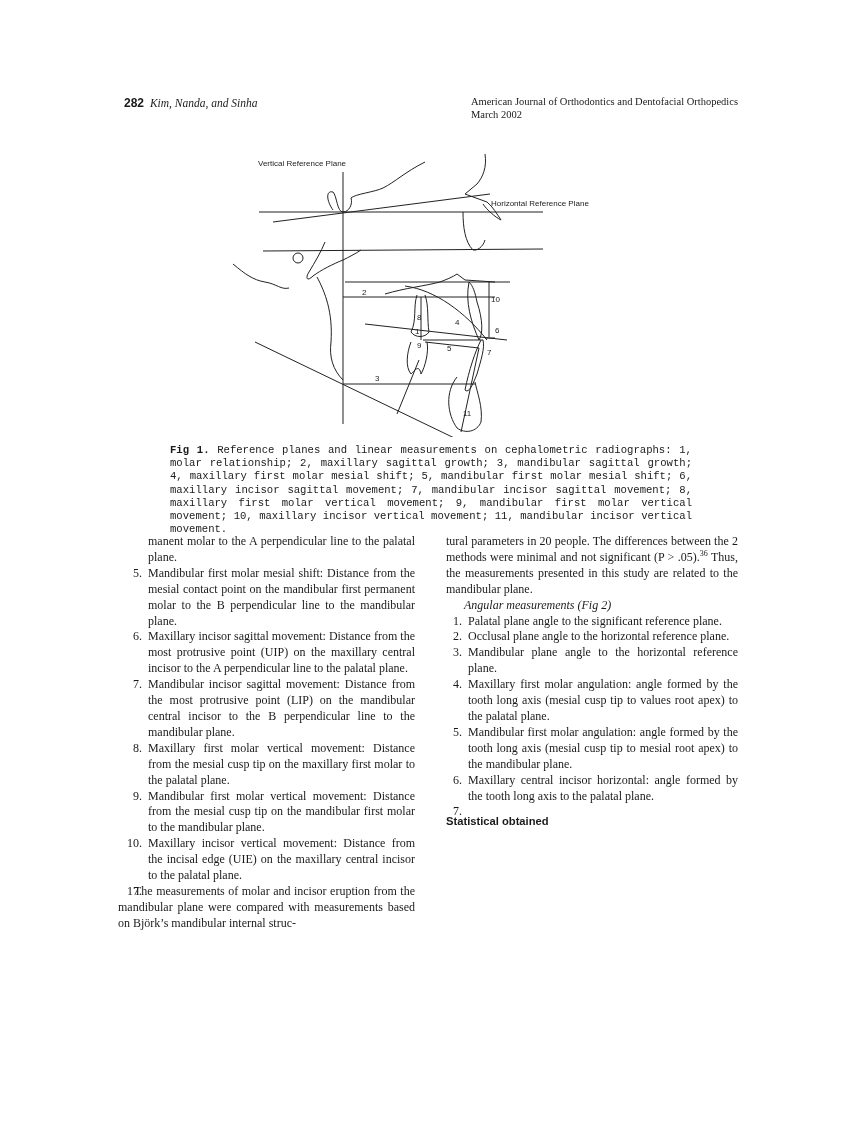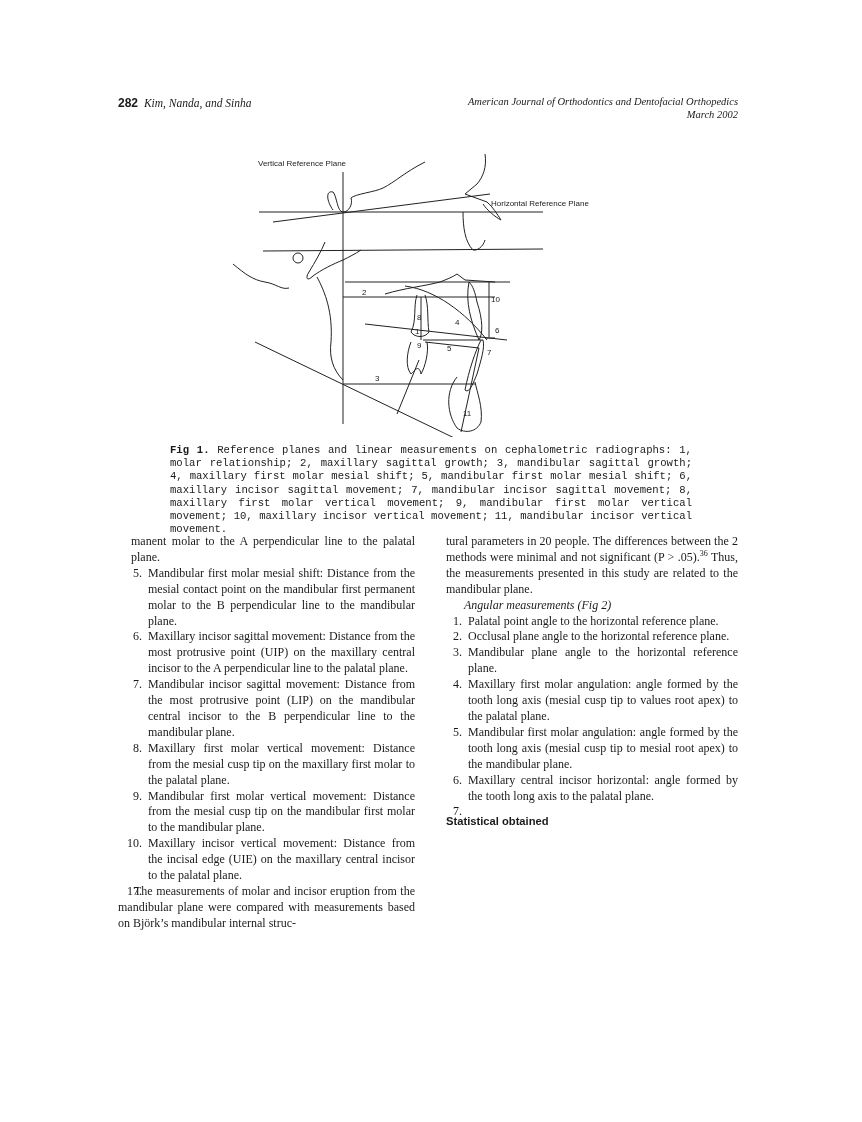--- a/index.html
+++ b/index.html
@@ -1,35 +1,35 @@
 <!DOCTYPE html>
 <html><head>
 <meta charset="utf-8">
 <style>
   html, body { margin: 0; padding: 0; background: #ffffff; }
   body { width: 862px; height: 1122px; position: relative; overflow: hidden; color: #1a1a1a; }
   .page { position: absolute; left: 0; top: 0; width: 862px; height: 1122px; }
 
   .running-head { position: absolute; top: 96px; left: 118px; width: 620px; height: 34px; }
-  .rh-left { position: absolute; left: 0; top: 0; font-family: "Liberation Serif", serif; font-style: italic; font-size: 11.5px; }
+  .rh-left { position: absolute; left: 6px; top: 0; font-family: "Liberation Serif", serif; font-style: italic; font-size: 11.5px; }
   .rh-pagenum { font-family: "Liberation Sans", sans-serif; font-weight: bold; font-style: normal; font-size: 12px; margin-right: 3px; }
-  .rh-right { position: absolute; right: 0; top: 0; text-align: right; font-family: "Liberation Serif", serif; font-style: italic; font-size: 10.5px; line-height: 12.5px; }
+  .rh-right { position: absolute; right: 0; top: 0; text-align: left; font-family: "Liberation Serif", serif; font-size: 10.5px; line-height: 12.5px; }
 
   .figure { position: absolute; left: 225px; top: 152px; width: 400px; height: 285px; }
   .figure svg { width: 400px; height: 285px; display: block; }
   .fig-label { font-family: "Liberation Sans", sans-serif; font-size: 8px; fill: #222; }
   .fig-num { font-family: "Liberation Sans", sans-serif; font-size: 8px; fill: #222; }
 
   .caption { position: absolute; left: 170px; top: 444px; width: 522px; font-family: Liberation Mono, monospace; font-size: 10.6px; line-height: 13.2px; text-align: justify; }
   .caption .fig-tag { font-weight: bold; }
 
   .col { position: absolute; top: 534px; font-family: "Liberation Serif", serif; font-size: 12px; line-height: 15.9px; text-align: justify; }
   .col-left { left: 118px; width: 297px; }
   .col-right { left: 446px; width: 292px; }
-  .para-cont { margin: 0 0 0 13px; }
+  .para-cont { margin: 0 0 0 30px; }
   .list { list-style: none; margin: 0; padding: 0; }
   .list li { position: relative; padding-left: 30px; margin: 0; }
   .list li .num { position: absolute; left: 0; width: 24px; text-align: right; }
   .col-right .list li { padding-left: 22px; }
   .col-right .list li .num { width: 16px; }
   .para { margin: 0; text-indent: 16px; }
   .para-noindent { margin: 0; }
   .subhead-italic { margin: 0; padding-left: 18px; font-style: italic; }
   .section-head { font-family: "Liberation Sans", sans-serif; font-weight: bold; font-size: 11.2px; margin: 10px 0 6px 0; line-height: 14px; text-align: left; }
   sup { font-size: 8px; line-height: 0; }
@@ -131,21 +131,21 @@
       <li><span class="num">10.</span><span>Maxillary incisor vertical movement: Distance from the incisal edge (UIE) on the maxillary central incisor to the palatal plane.</span></li>
       <li><span class="num">17.</span></li>
     </ol>
     <p class="para">The measurements of molar and incisor eruption from the mandibular plane were compared with measurements based on Björk’s mandibular internal struc-</p>
   </div>
 
   <div class="col col-right">
     <p class="para-noindent"><span>tural parameters in 20 people. The differences between the 2 methods were minimal and not significant (P &gt; .05).</span><sup>36</sup><span> Thus, the measurements presented in this study are related to the mandibular plane.</span></p>
     <p class="subhead-italic">Angular measurements (Fig 2)</p>
     <ol class="list">
-      <li><span class="num">1.</span><span>Palatal point angle to the horizontal reference plane.</span></li>
+      <li><span class="num">1.</span><span>Palatal plane angle to the significant reference plane.</span></li>
       <li><span class="num">2.</span><span>Occlusal plane angle to the horizontal reference plane.</span></li>
       <li><span class="num">3.</span><span>Mandibular plane angle to the horizontal reference plane.</span></li>
       <li><span class="num">4.</span><span>Maxillary first molar angulation: angle formed by the tooth long axis (mesial cusp tip to values root apex) to the palatal plane.</span></li>
       <li><span class="num">5.</span><span>Mandibular first molar angulation: angle formed by the tooth long axis (mesial cusp tip to mesial root apex) to the mandibular plane.</span></li>
       <li><span class="num">6.</span><span>Maxillary central incisor horizontal: angle formed by the tooth long axis to the palatal plane.</span></li>
       <li><span class="num">7.</span></li>
     </ol>
     <div class="section-head">Statistical obtained</div>
   </div>
 

